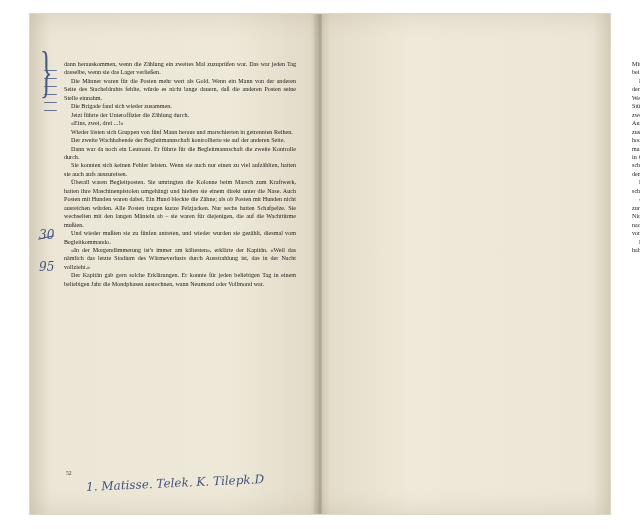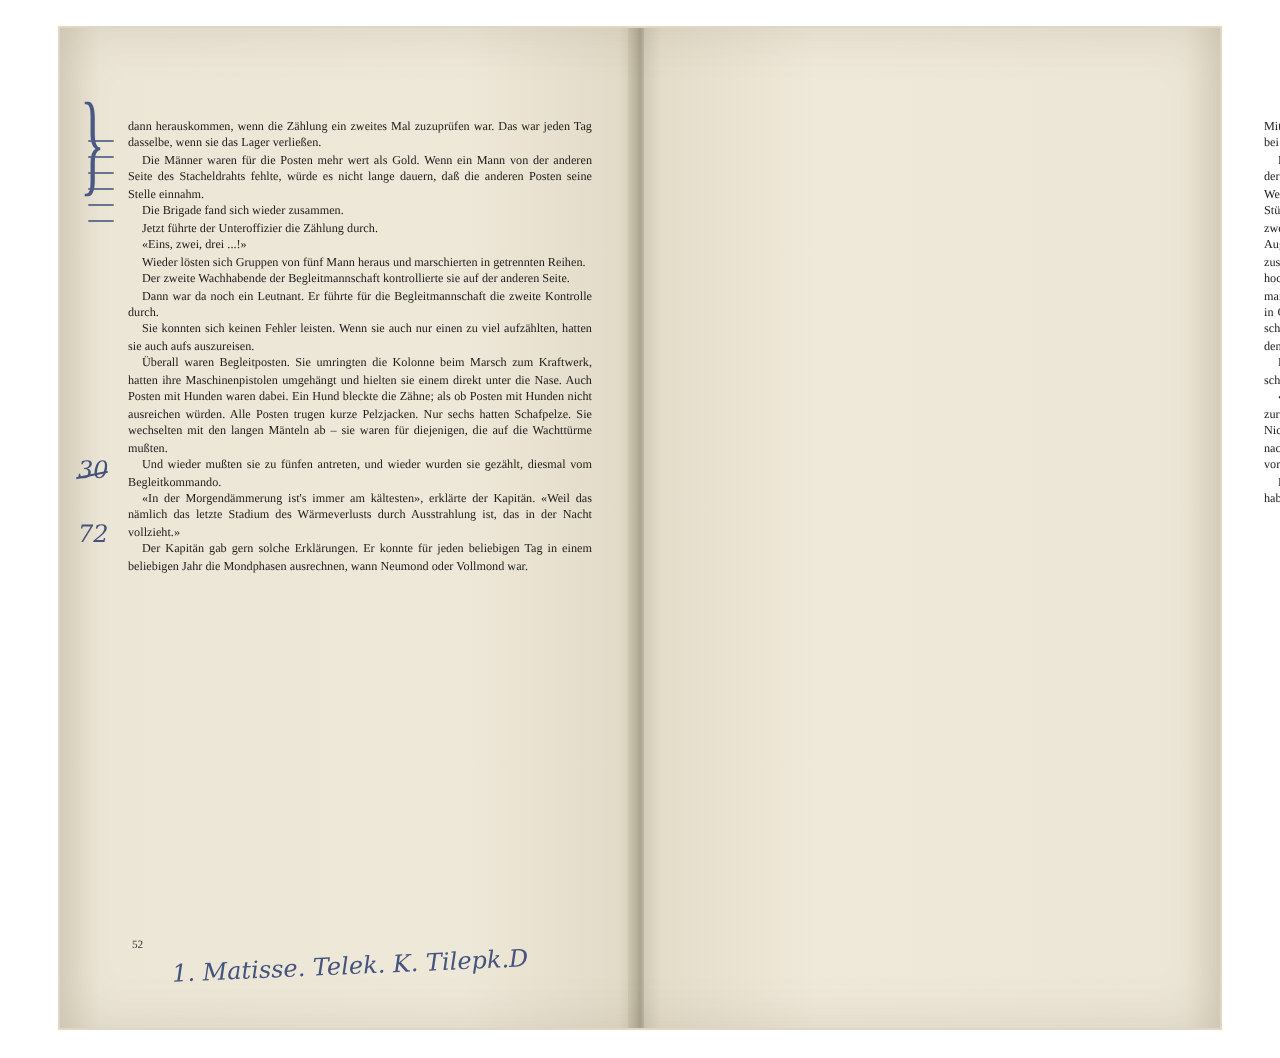--- a/index.html
+++ b/index.html
@@ -139,21 +139,21 @@
       <div class="curlybrace">}</div>
       <div class="tick" style="left:14px; top:56px; width:13px;"></div>
       <div class="tick" style="left:14px; top:64px; width:13px;"></div>
       <div class="tick" style="left:14px; top:72px; width:13px;"></div>
       <div class="tick" style="left:14px; top:80px; width:13px;"></div>
       <div class="tick" style="left:14px; top:88px; width:13px;"></div>
       <div class="tick" style="left:14px; top:96px; width:13px;"></div>
 
       <div class="num-mark" style="left:9px; top:214px;">30</div>
       <div class="strike" style="left:8px; top:223px;"></div>
-      <div class="num-mark" style="left:9px; top:246px;">72</div>
+      <div class="num-mark" style="left:9px; top:246px;">95</div>
 
       <div class="textcol left">
         <p>dann herauskommen, wenn die Zählung ein zweites Mal zuzuprüfen war. Das war jeden Tag dasselbe, wenn sie das Lager verließen.</p>
         <p class="ind">Die Männer waren für die Posten mehr wert als Gold. Wenn ein Mann von der anderen Seite des Stacheldrahts fehlte, würde es nicht lange dauern, daß die anderen Posten seine Stelle einnahm.</p>
         <p class="ind">Die Brigade fand sich wieder zusammen.</p>
         <p class="ind">Jetzt führte der Unteroffizier die Zählung durch.</p>
         <p class="ind">«Eins, zwei, drei ...!»</p>
         <p class="ind">Wieder lösten sich Gruppen von fünf Mann heraus und marschierten in getrennten Reihen.</p>
         <p class="ind">Der zweite Wachhabende der Begleitmannschaft kontrollierte sie auf der anderen Seite.</p>
         <p class="ind">Dann war da noch ein Leutnant. Er führte für die Begleitmannschaft die zweite Kontrolle durch.</p>

